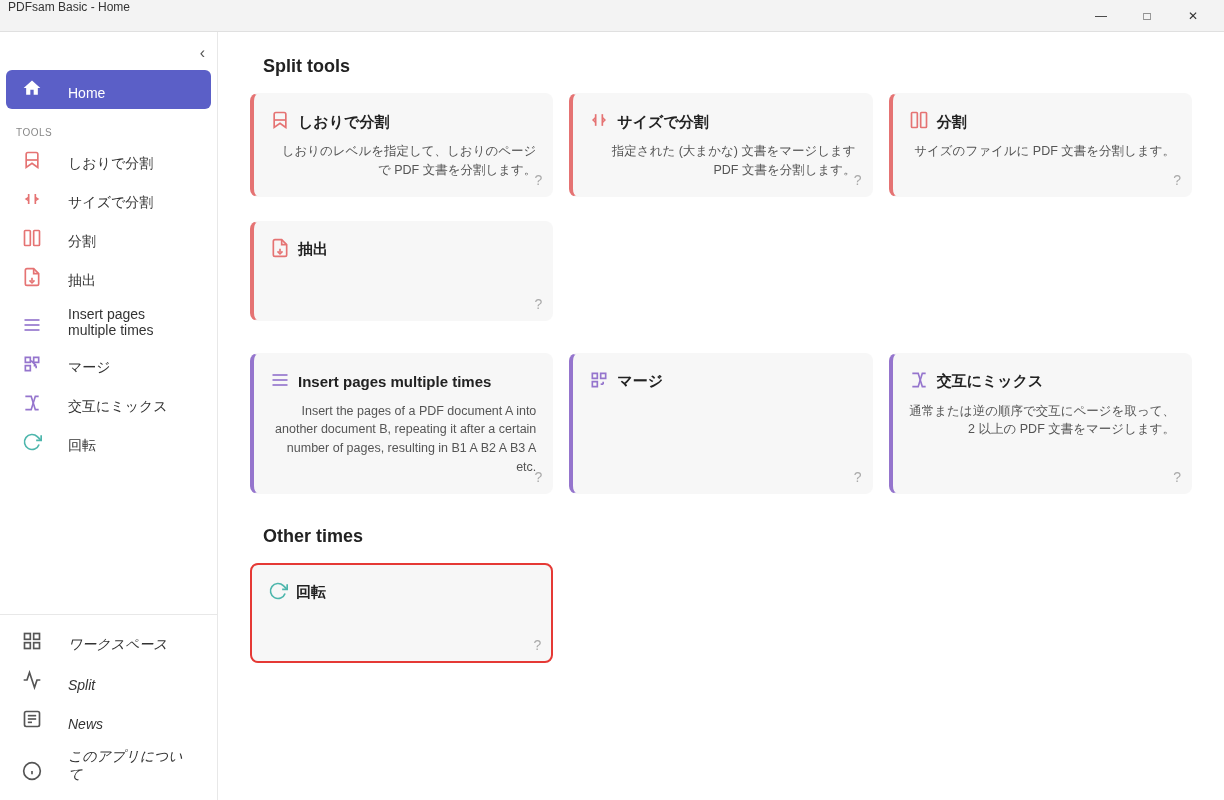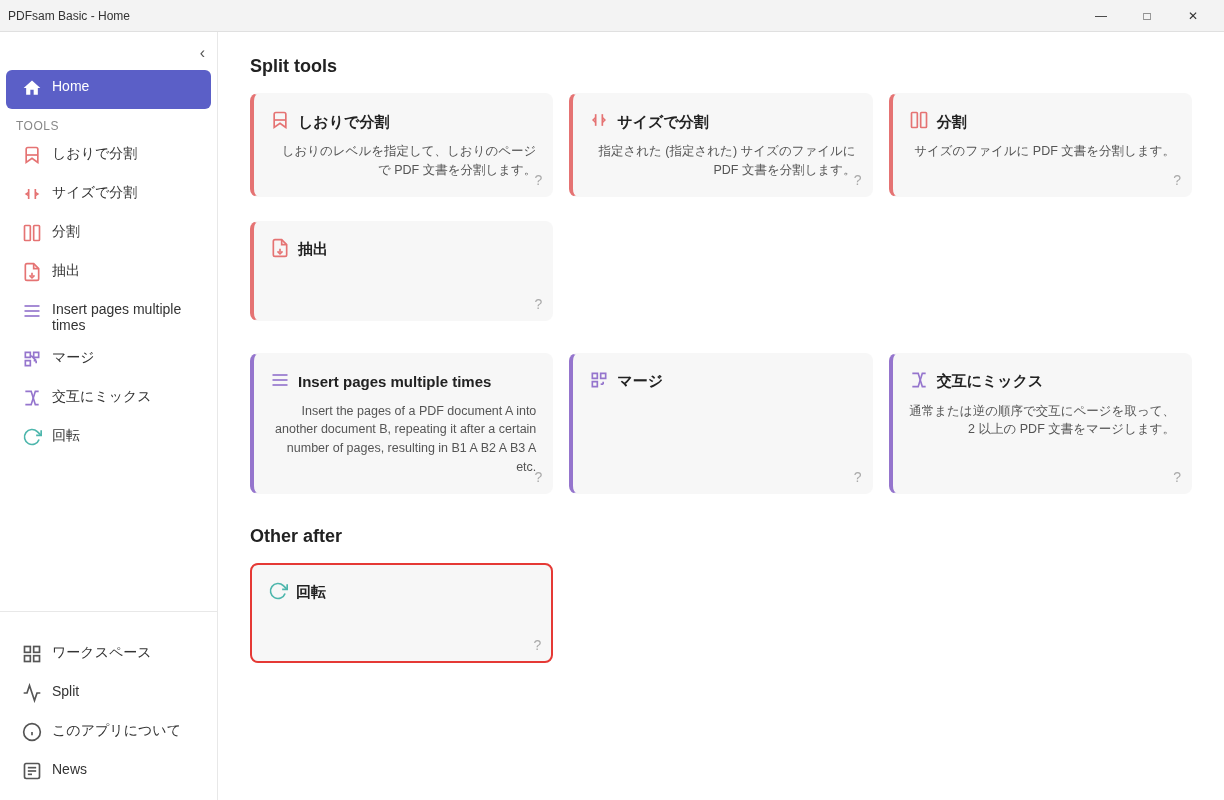--- a/index.html
+++ b/index.html
@@ -2,21 +2,20 @@
 <html><head>
   <meta charset="utf-8">
   <style>
     * { box-sizing: border-box; margin: 0; padding: 0; }
     body { font-family: 'Segoe UI', sans-serif; background: #fff; display: flex; flex-direction: column; height: 800px; overflow: hidden; }
     
     .title-bar {
       height: 32px;
       background: #f3f3f3;
       display: flex;
-      align-items: center;
       justify-content: space-between;
       padding: 0 8px;
       border-bottom: 1px solid #e0e0e0;
       flex-shrink: 0;
     }
     .title-bar-title { font-size: 12px; color: #333; }
     .title-bar-controls { display: flex; gap: 0; }
     .title-bar-btn {
       width: 46px; height: 32px;
       background: transparent; border: none; cursor: pointer;
@@ -39,51 +38,53 @@
     .sidebar-collapse-btn {
       display: flex; justify-content: flex-end;
       padding: 4px 12px 8px 12px;
     }
     .sidebar-collapse-btn button {
       background: none; border: none; cursor: pointer;
       font-size: 16px; color: #555;
     }
 
     .sidebar-item {
-      display: flex; align-items: flex-start;
-      padding: 8px 16px; gap: 10px;
+      display: flex; align-items: flex-end;
+      padding: 8px 16px; gap: 26px;
       cursor: pointer; font-size: 14px; color: #333;
       border-radius: 6px; margin: 0 6px;
     }
     .sidebar-item.active { background: #5b5fc7; color: #fff; border-radius: 6px; }
     .sidebar-item.active .icon-svg { filter: brightness(0) invert(1); }
 
     .sidebar-section-label {
-      font-size: 12px; color: #888; padding: 10px 16px 4px 16px;
+      font-size: 10px; color: #888; padding: 18px 16px 4px 16px;
       text-transform: uppercase; letter-spacing: 0.5px;
     }
 
     .sidebar-bottom {
       margin-top: auto;
       border-top: 1px solid #e8e8e8;
-      padding-top: 24px;
+      padding-top: 8px;
+      font-style: italic;
     }
 
     .icon-svg { width: 20px; height: 20px; flex-shrink: 0; }
 
     .main-content {
       flex: 1;
       overflow-y: auto;
       padding: 24px 32px;
       background: #fff;
     }
 
     .section-title {
       font-size: 18px; font-weight: 600; color: #222;
       margin-bottom: 16px;
+      margin-left: 13px;
     }
 
     .tools-grid {
       display: grid;
       grid-template-columns: repeat(3, 1fr);
       gap: 16px;
       margin-bottom: 24px;
     }
     .tools-grid-2 {
       display: grid;
@@ -255,39 +256,39 @@
           <svg class="icon-svg" viewBox="0 0 24 24" fill="none" stroke="#555" stroke-width="2">
             <polyline points="22 12 18 12 15 21 9 3 6 12 2 12"></polyline>
           </svg>
         </span>
         <span>Split</span>
       </div>
 
       <div class="sidebar-item">
         <span>
           <svg class="icon-svg" viewBox="0 0 24 24" fill="none" stroke="#555" stroke-width="2">
-            <circle cx="12" cy="12" r="10"></circle>
-            <line x1="12" y1="8" x2="12" y2="8"></line>
-            <line x1="12" y1="12" x2="12" y2="16"></line>
-          </svg>
-        </span>
-        <span>このアプリについて</span>
-      </div>
-
-      <div class="sidebar-item">
-        <span>
-          <svg class="icon-svg" viewBox="0 0 24 24" fill="none" stroke="#555" stroke-width="2">
             <rect x="3" y="3" width="18" height="18" rx="2"></rect>
             <line x1="7" y1="8" x2="17" y2="8"></line>
             <line x1="7" y1="12" x2="17" y2="12"></line>
             <line x1="7" y1="16" x2="12" y2="16"></line>
           </svg>
         </span>
         <span>News</span>
       </div>
+
+      <div class="sidebar-item">
+        <span>
+          <svg class="icon-svg" viewBox="0 0 24 24" fill="none" stroke="#555" stroke-width="2">
+            <circle cx="12" cy="12" r="10"></circle>
+            <line x1="12" y1="8" x2="12" y2="8"></line>
+            <line x1="12" y1="12" x2="12" y2="16"></line>
+          </svg>
+        </span>
+        <span>このアプリについて</span>
+      </div>
     </div>
   </div>
 
   <div class="main-content">
 
     <div class="section-title">Split tools</div>
     <div class="tools-grid">
 
       <div class="tool-card pink">
         <div class="tool-card-header">
@@ -308,21 +309,21 @@
           <span>
             <svg width="20" height="20" viewBox="0 0 24 24" fill="none" stroke="#e57373" stroke-width="2">
               <line x1="8" y1="5" x2="8" y2="19"></line>
               <line x1="16" y1="5" x2="16" y2="19"></line>
               <polyline points="8,9 5,12 8,15"></polyline>
               <polyline points="16,9 19,12 16,15"></polyline>
             </svg>
           </span>
           <span class="tool-card-title">サイズで分割</span>
         </div>
-        <div class="tool-card-desc">指定された (指定された) サイズのファイルに PDF 文書を分割します。</div>
+        <div class="tool-card-desc">指定された (大まかな) 文書をマージします PDF 文書を分割します。</div>
         <span class="tool-card-help">?</span>
       </div>
 
       <div class="tool-card pink">
         <div class="tool-card-header">
           <span>
             <svg width="20" height="20" viewBox="0 0 24 24" fill="none" stroke="#e57373" stroke-width="2">
               <rect x="3" y="3" width="7" height="18" rx="1"></rect>
               <rect x="14" y="3" width="7" height="18" rx="1"></rect>
             </svg>
@@ -394,21 +395,21 @@
               <path d="M4 20h7l5-16h4"></path>
             </svg>
           </span>
           <span class="tool-card-title">交互にミックス</span>
         </div>
         <div class="tool-card-desc">通常または逆の順序で交互にページを取って、2 以上の PDF 文書をマージします。</div>
         <span class="tool-card-help">?</span>
       </div>
     </div>
 
-    <div class="section-title">Other after</div>
+    <div class="section-title">Other times</div>
     <div style="display:grid; grid-template-columns: repeat(3,1fr); gap:16px;">
 
       <div class="tool-card teal" style="border: 2px solid #e53935; border-left: 2px solid #e53935;">
         <div class="tool-card-header">
           <span>
             <svg width="20" height="20" viewBox="0 0 24 24" fill="none" stroke="#4db6ac" stroke-width="2">
               <polyline points="23 4 23 10 17 10"></polyline>
               <path d="M20.49 15a9 9 0 11-2.12-9.36L23 10"></path>
             </svg>
           </span>

